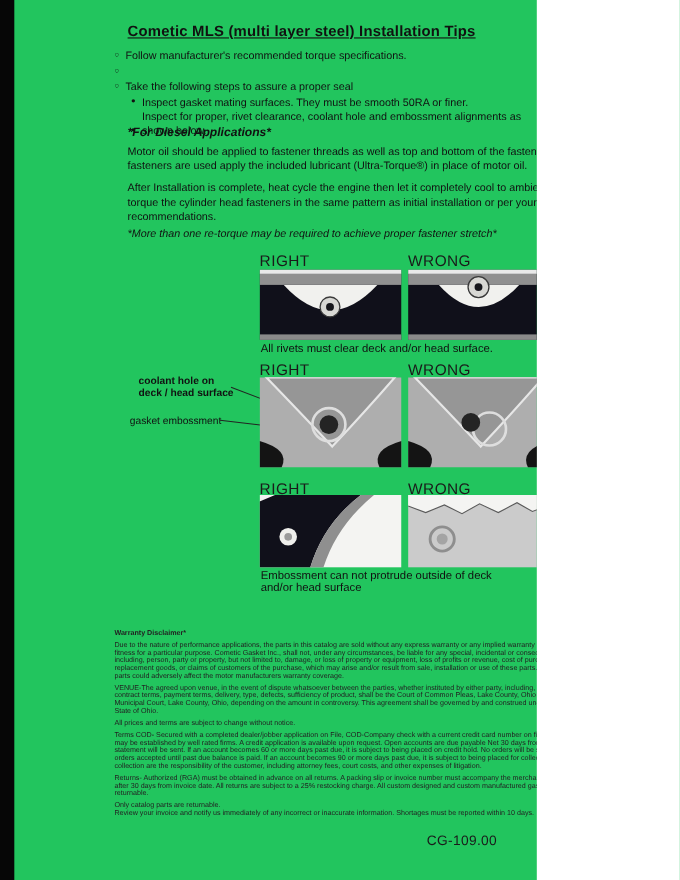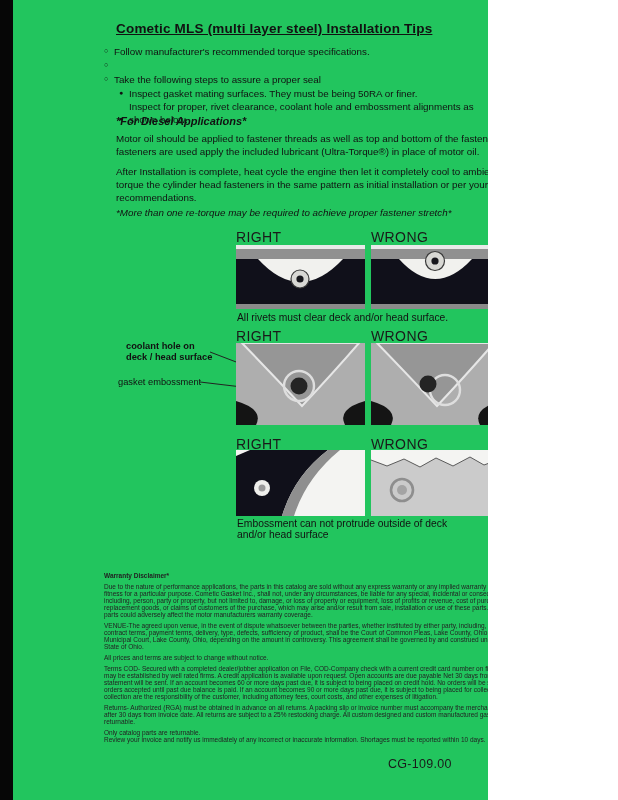--- a/index.html
+++ b/index.html
@@ -43,21 +43,21 @@
     </div>
     <div class="bullet-row">
       <span class="marker-open"></span>
     </div>
     <div class="bullet-row">
       <span class="marker-open"></span>
       <span>Take the following steps to assure a proper seal</span>
     </div>
     <div class="bullet-row sub">
       <span class="marker-filled"></span>
-      <span>Inspect gasket mating surfaces.  They must be being 50RA or finer.</span>
+      <span>Inspect gasket mating surfaces.  They must be smooth 50RA or finer.</span>
     </div>
     <div class="bullet-row sub">
       <span class="marker-filled"></span>
       <span>Inspect for proper, rivet clearance, coolant hole and embossment alignments as shown below.</span>
     </div>
   </div>
 
   <div class="diesel-heading">*For Diesel Applications*</div>
   <div class="body-para" style="top:165px;">After Installation is complete, heat cycle the engine then let it completely cool to ambient temperature. Re-torque the cylinder head fasteners in the same pattern as initial installation or per your fastener manufacturer's recommendations.</div>
   <div class="body-para" style="top:132px;">Motor oil should be applied to fastener threads as well as top and bottom of the fastener washers. When ARP fasteners are used apply the included lubricant (Ultra-Torque®) in place of motor oil.</div>

